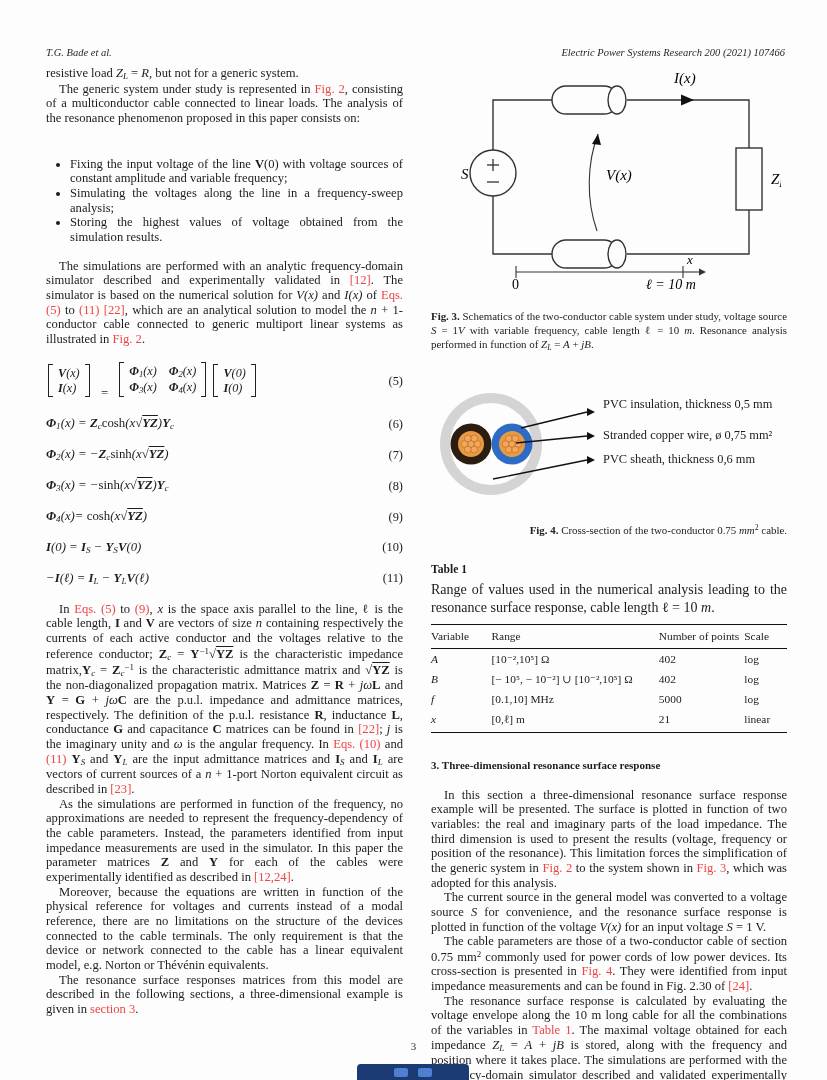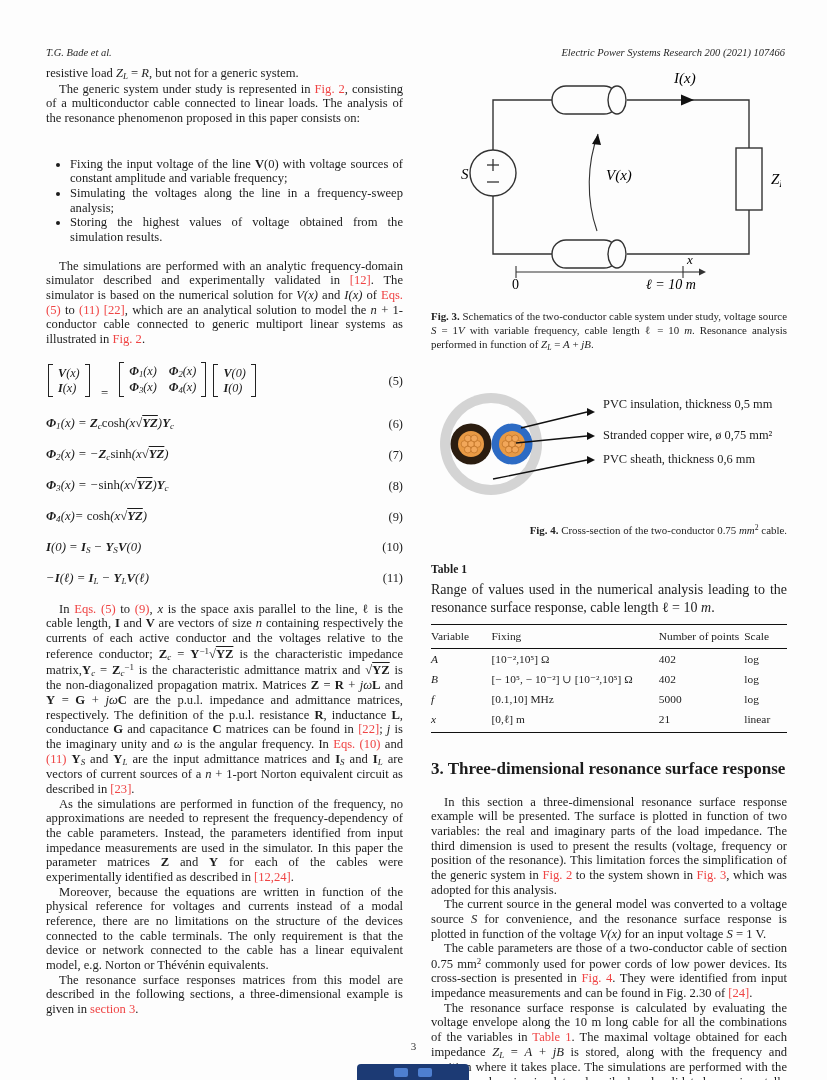--- a/index.html
+++ b/index.html
@@ -41,21 +41,21 @@
   .fig4label{position:absolute;left:172px;white-space:nowrap;font-size:12.4px;}
   
   .tbl-block{margin-top:26px;}
   .tbl-title{font-weight:bold;font-size:11.6px;margin:0 0 4px;}
   .tbl-cap{font-size:14px;line-height:1.28;text-align:justify;margin:0 0 8px;}
   table.t1{width:100%;border-collapse:collapse;font-size:11.4px;border-top:1.3px solid #111;border-bottom:1.3px solid #111;}
   table.t1 th{font-weight:normal;text-align:left;padding:5px 0 4px;border-bottom:1px solid #111;}
   table.t1 td{padding:4.5px 0 2px;}
   table.t1 td.vvar{font-style:italic;}
   table.t1 tr:last-child td{padding-bottom:6px;}
-  .sec-head{font-weight:bold;font-size:17px;margin:26px 0 16px;text-align:left;}
+  .sec-head{font-weight:bold;font-size:11px;margin:26px 0 16px;text-align:left;}
   .pgnum{position:absolute;left:0;width:827px;text-align:center;top:1040px;font-size:11px;color:#333;}
   
   .toolbar-frag{position:absolute;left:357px;top:1064px;width:112px;height:16px;background:#1c3a74;
                 border-radius:4px 4px 0 0;display:flex;align-items:center;justify-content:center;gap:10px;}
   .toolbar-frag .tbox{width:14px;height:9px;background:#4e7fd0;border-radius:2px;}
   svg text{font-family:"Liberation Serif","DejaVu Serif",serif;}
 </style>
 </head>
 <body>
 
@@ -245,21 +245,21 @@
       <table class="t1">
         <colgroup>
             <col style="width:17%">
             <col style="width:47%">
             <col style="width:24%">
             <col style="width:12%">
           </colgroup>
         <thead>
           <tr>
             <th>Variable</th>
-            <th>Fixing</th>
+            <th>Range</th>
             <th>Number of points</th>
             <th>Scale</th>
           </tr>
         </thead>
         <tbody>
           <tr>
             <td class="vvar">A</td>
             <td>[10⁻²,10⁵] Ω</td>
             <td>402</td>
             <td>log</td>

